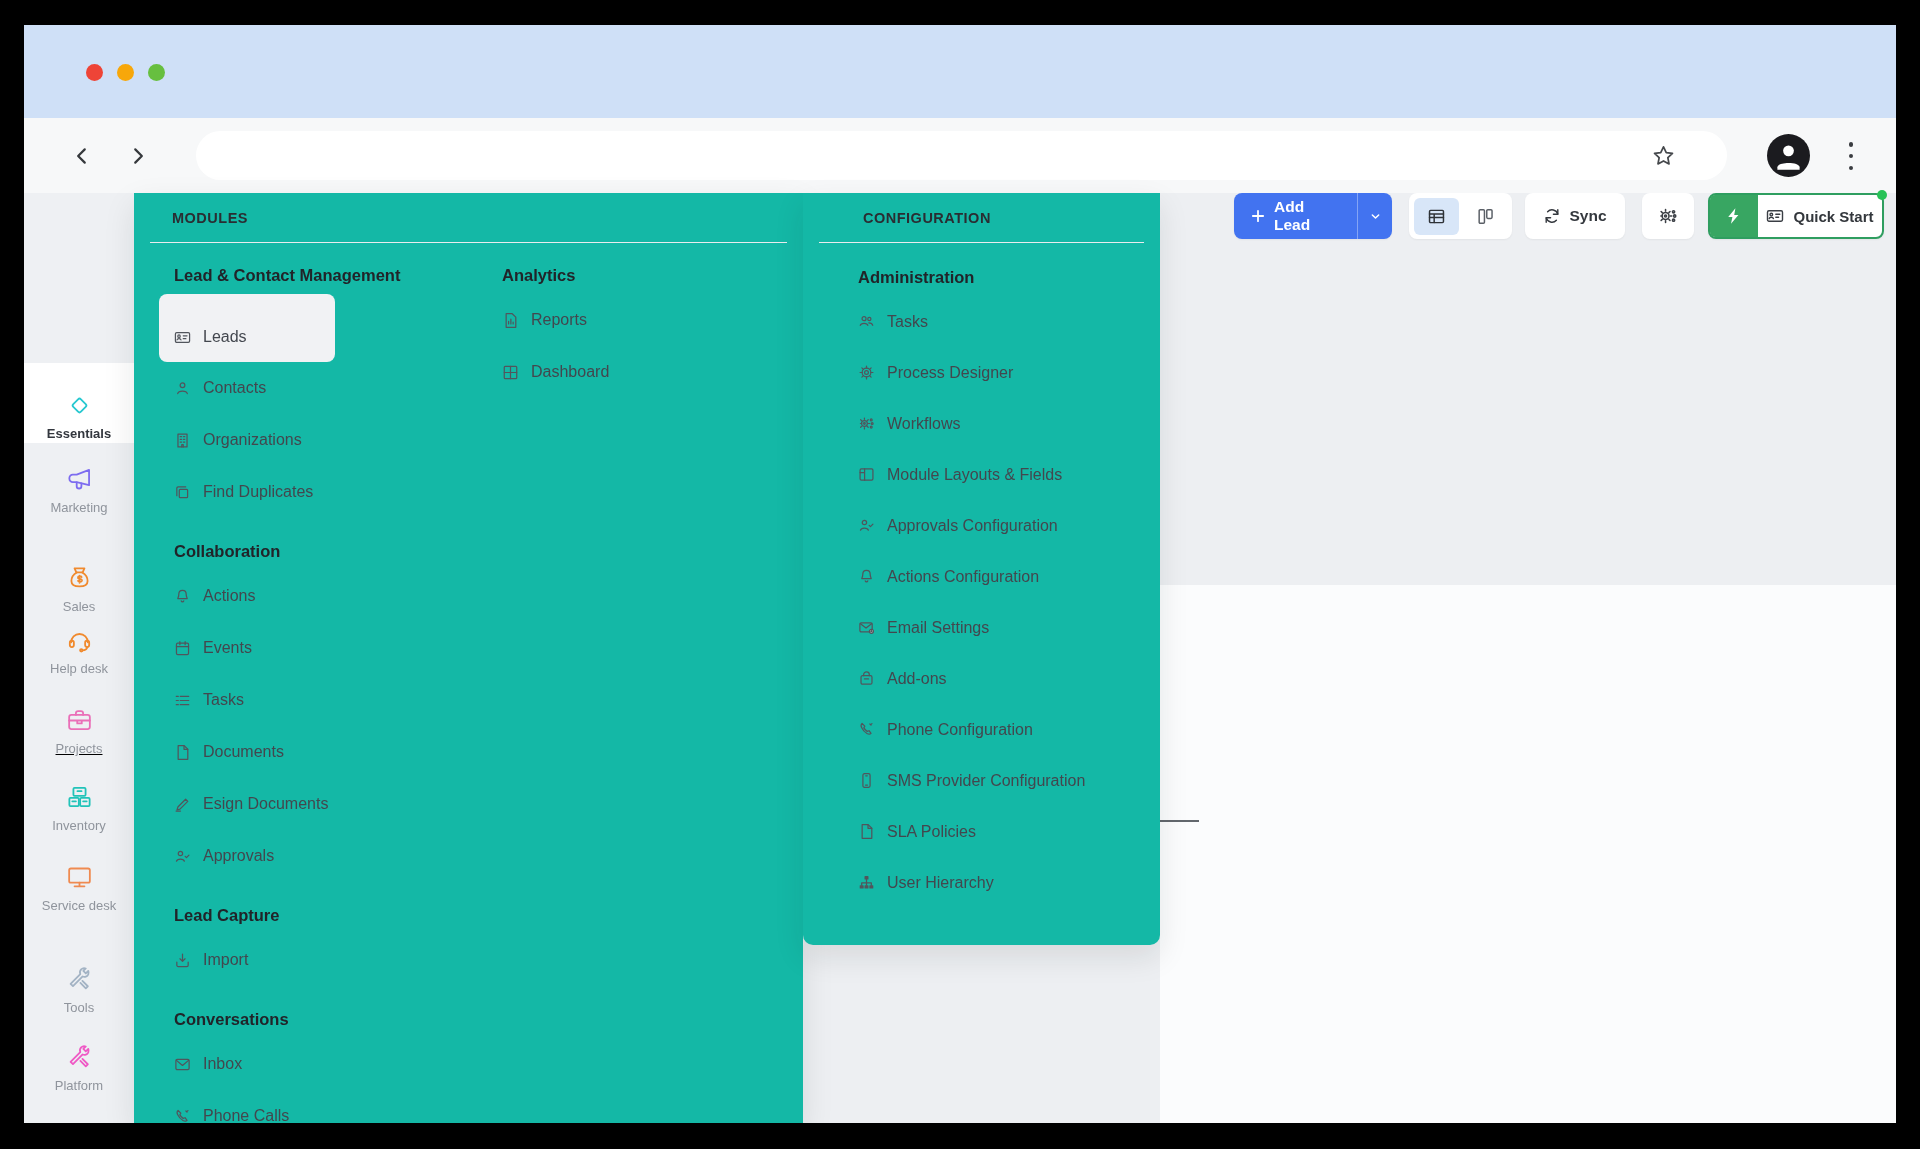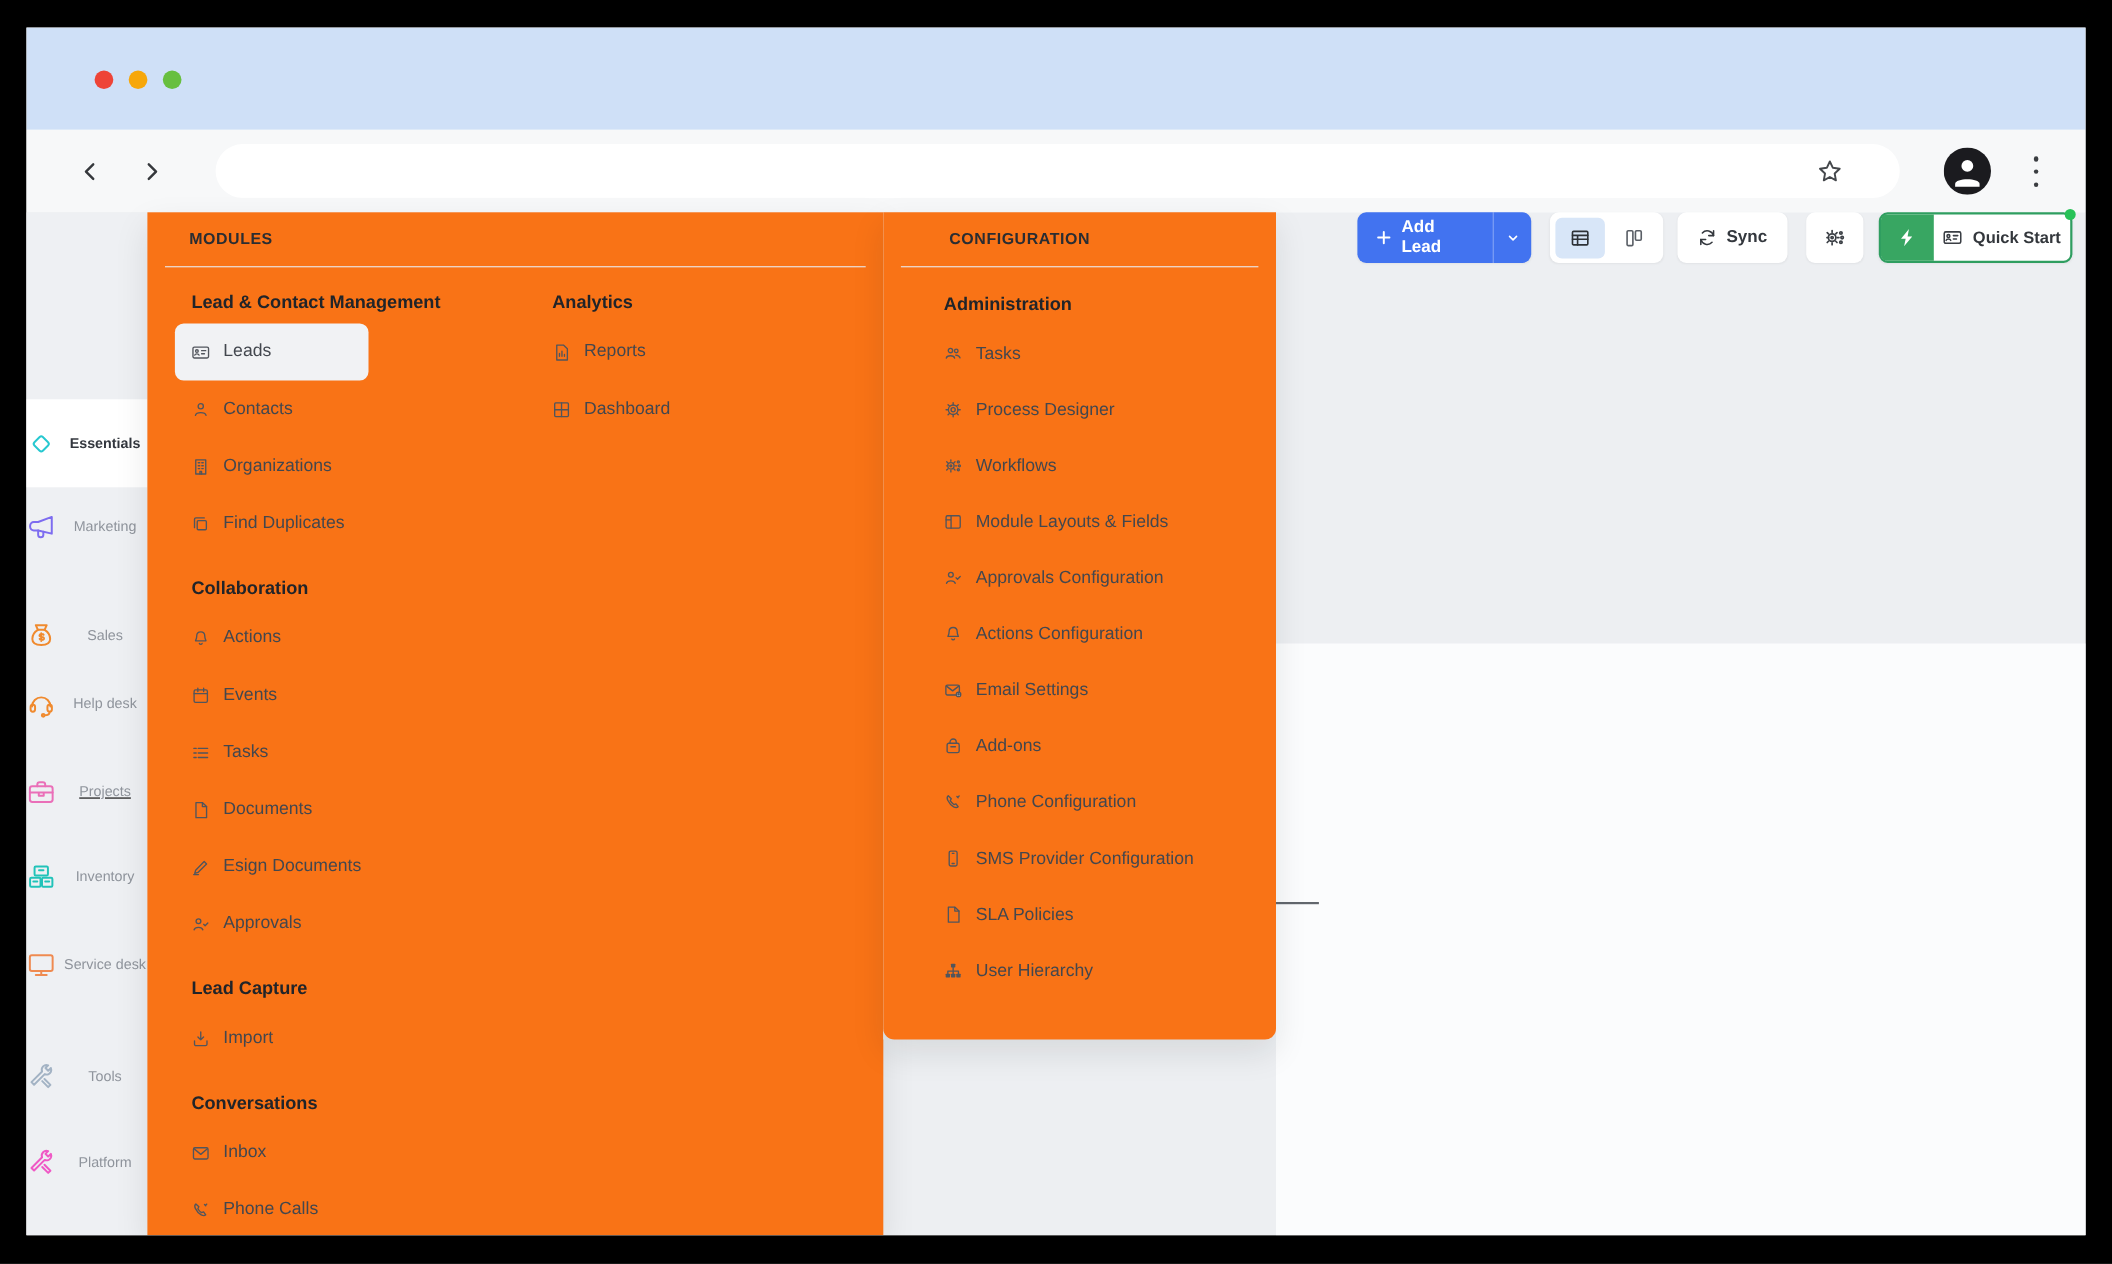--- a/index.html
+++ b/index.html
@@ -24,41 +24,41 @@
   .kebab i{width:4.5px;height:4.5px;border-radius:50%;background:#3a3d41;}
 
   
   .content{position:absolute;left:0;top:168px;width:100%;height:930px;background:#edeff2;}
   .right-lower{position:absolute;left:1136px;top:392px;right:0;bottom:0;background:#fbfcfd;}
   .artifact-line{position:absolute;left:1136px;top:627px;width:39px;height:2px;background:#62676d;}
   .artifact-mark{position:absolute;left:1128px;top:700px;width:7px;height:12px;background:#c5c9ce;border-radius:2px;}
 
   
   .sidebar{position:absolute;left:0;top:0;width:110px;height:100%;background:#eef0f3;}
-  .sbi{position:absolute;left:0;width:110px;height:76px;display:flex;flex-direction:row;align-items:center;justify-content:flex-start;gap:6px;cursor:pointer;}
+  .sbi{position:absolute;left:0;width:110px;height:76px;display:flex;flex-direction:column;align-items:center;justify-content:flex-end;gap:6px;cursor:pointer;}
   .sbi.active{background:#fff;height:80px;}
   .sbic{display:flex;}
   .sbil{font-size:13px;color:#8f949c;text-align:center;line-height:1.35;width:82px;}
   .sbi.active .sbil{color:#33373e;font-weight:700;}
 
   
-  .panel{position:absolute;top:0;background:#f97316;box-shadow:0 12px 30px rgba(22,27,34,.10);}
+  .panel{position:absolute;top:0;background:#14b8a6;box-shadow:0 12px 30px rgba(22,27,34,.10);}
   .panel-modules{left:110px;width:669px;height:930px;}
   .panel-config{left:779px;width:357px;height:752px;border-radius:0 0 10px 10px;}
   .vdivider{position:absolute;left:779px;top:0;width:1px;height:752px;background:#e7e9ec;}
   .panel-header{position:absolute;top:0;height:49px;display:flex;align-items:center;
     font-size:14.5px;font-weight:800;letter-spacing:.5px;color:#2a2d32;}
   .hdivider{position:absolute;top:49px;height:1px;background:#eaecef;}
 
   .menu-col{position:absolute;}
   .msec{height:38px;display:flex;align-items:center;font-size:16.5px;font-weight:800;color:#212429;margin-top:14px;white-space:nowrap;}
   .msec:first-child{margin-top:0;}
   .mi{height:52px;display:flex;align-items:center;gap:12px;font-size:16px;color:#43474e;cursor:pointer;white-space:nowrap;width:max-content;border-radius:8px;}
   .mi.cfg{height:51px;}
-  .mi.active{background:#f1f2f4;padding:0 15px 0 15px;margin-left:-15px;padding-right:88px;}
+  .mi.active{background:#f1f2f4;padding:0 15px 16px 15px;margin-left:-15px;padding-right:88px;align-items:flex-end;}
   .mic{display:flex;color:#51555c;flex:none;}
   .btn{height:46px;border-radius:8px;display:flex;align-items:center;justify-content:center;box-sizing:border-box;cursor:pointer;box-shadow:0 1px 2px rgba(0,0,0,.05);}
   .btn-addlead{position:absolute;left:1210px;width:158px;background:#4273f0;color:#fff;padding:0;}
   .al-main{display:flex;align-items:center;gap:8px;padding:0 14px 0 16px;font-size:15.5px;font-weight:700;height:100%;}
   .al-caret{width:34px;height:100%;display:flex;align-items:center;justify-content:center;border-left:1px solid rgba(255,255,255,.35);}
   .toggle-card{position:absolute;left:1385px;width:103px;height:46px;background:#fff;border-radius:8px;display:flex;align-items:center;justify-content:center;gap:4px;box-shadow:0 1px 2px rgba(0,0,0,.05);}
   .tcell{width:45px;height:37px;border-radius:6px;display:flex;align-items:center;justify-content:center;color:#5a5f66;cursor:pointer;}
   .tcell.sel{background:#d8e6f8;color:#2e3237;}
   .btn-sync{position:absolute;left:1501px;width:100px;background:#fff;gap:8px;font-size:15.5px;font-weight:700;color:#34383e;}
   .btn-gears{position:absolute;left:1618px;width:52px;background:#fff;color:#3c4046;}

